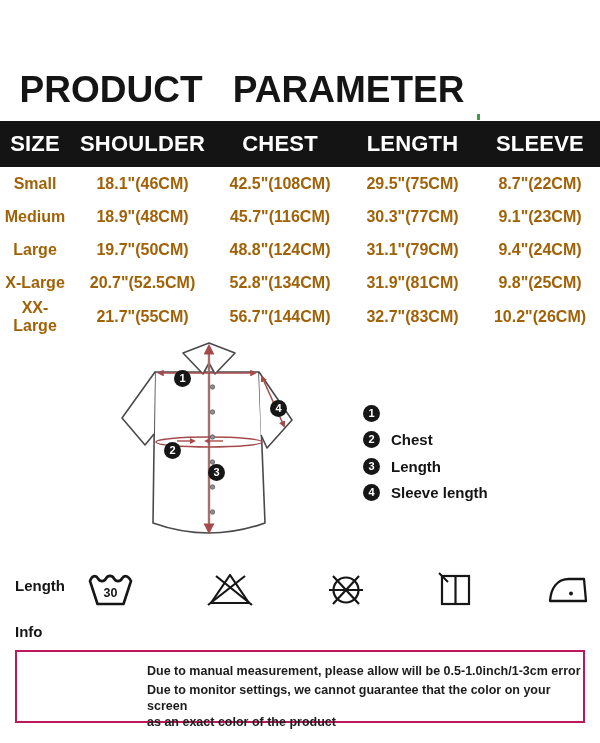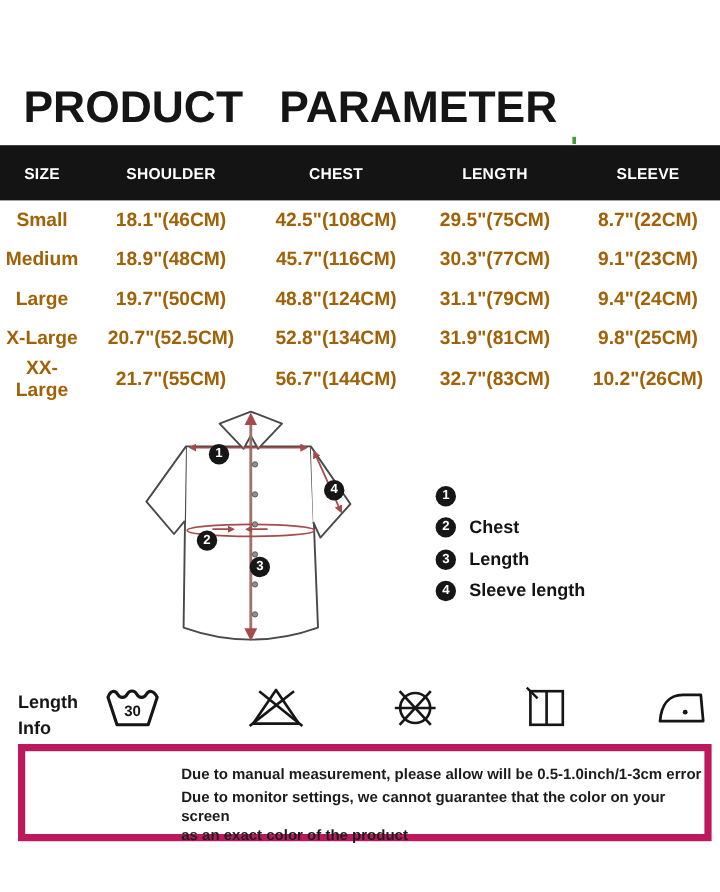--- a/index.html
+++ b/index.html
@@ -9,41 +9,41 @@
   
   .title{position:absolute;top:44px;left:0;width:484px;text-align:center;
          font-size:37px;font-weight:800;letter-spacing:0px;word-spacing:20px;color:#151515;}
 
   
   .green-mark{position:absolute;left:477px;top:114px;width:3px;height:6px;background:#3f9c3f;}
 
   
   .thead{position:absolute;top:121px;left:0;width:600px;height:46px;background:#141414;
          display:grid;grid-template-columns:70px 145px 130px 135px 120px;align-items:center;}
-  .thead .th{text-align:center;color:#ffffff;font-size:13px;font-weight:800;letter-spacing:.2px;}
+  .thead .th{text-align:center;color:#ffffff;font-size:22px;font-weight:800;letter-spacing:.2px;}
   .tbody{position:absolute;top:167px;left:0;width:600px;}
   .trow{display:grid;grid-template-columns:70px 145px 130px 135px 120px;height:33px;align-items:center;}
   .trow .td{text-align:center;font-size:16px;font-weight:700;color:#a16207;}
 
   
   .shirt-wrap{position:absolute;left:115px;top:338px;width:180px;height:200px;}
   .badge{position:absolute;width:17px;height:17px;border-radius:50%;background:#161616;color:#fff;
          display:flex;align-items:center;justify-content:center;font-size:11px;font-weight:700;line-height:1;}
 
   
   .legend-row{position:absolute;left:363px;height:18px;display:flex;align-items:center;}
   .legend-row .badge{position:static;margin-right:11px;flex:0 0 17px;}
   .legend-label{font-size:15px;font-weight:700;color:#141414;white-space:nowrap;}
 
   
   .wash-label{position:absolute;left:15px;font-size:15px;font-weight:800;color:#161616;line-height:1;}
   .wicon{position:absolute;}
 
   
-  .footer-box{position:absolute;left:15px;top:620px;width:566px;height:69px;border:6px solid #be185d;
+  .footer-box{position:absolute;left:15px;top:650px;width:566px;height:69px;border:2px solid #be185d;
               box-sizing:content-box;}
   .footer-text{padding:11px 0 0 130px;font-size:12.5px;font-weight:600;color:#1c1c1c;line-height:16px;}
   .footer-text .l1{margin-bottom:3px;}
 </style>
 </head>
 <body>
 
 <div class="page">
 
   <h1 class="title">PRODUCT PARAMETER</h1>
@@ -137,21 +137,21 @@
   <div class="legend-row" style="top:457px;">
     <div class="badge">3</div>
     <div class="legend-label">Length</div>
   </div>
   <div class="legend-row" style="top:483px;">
     <div class="badge">4</div>
     <div class="legend-label">Sleeve length</div>
   </div>
 
   <div class="wash-label" style="top:578px;">Length</div>
-  <div class="wash-label" style="top:600px;text-align:right;">Info</div>
+  <div class="wash-label" style="top:624px;text-align:right;">Info</div>
 
   <svg class="wicon" style="left:87px;top:572px;" width="50" height="38" viewBox="0 0 50 38">
     <path d="M3,9 C5,3 9,3 11,6.5 C13,10 17,10 19,6.5 C21,3 25,3 27,6.5 C29,10 33,10 35,6.5 C37,3 41,3 44,9 L36.5,32 L10.5,32 Z" fill="none" stroke="#161616" stroke-width="2.6" stroke-linejoin="round"></path>
     <text x="23.5" y="25" text-anchor="middle" font-size="12.5" font-weight="800" font-family="Liberation Sans, sans-serif" fill="#161616">30</text>
   </svg>
 
   <svg class="wicon" style="left:206px;top:571px;" width="48" height="38" viewBox="0 0 48 38">
     <path d="M24,4 L5,32 L43,32 Z" fill="none" stroke="#161616" stroke-width="2.2" stroke-linejoin="round"></path>
     <line x1="2" y1="34" x2="39" y2="5" stroke="#161616" stroke-width="2.2"></line>
     <line x1="10" y1="5" x2="46" y2="34" stroke="#161616" stroke-width="2.2"></line>

